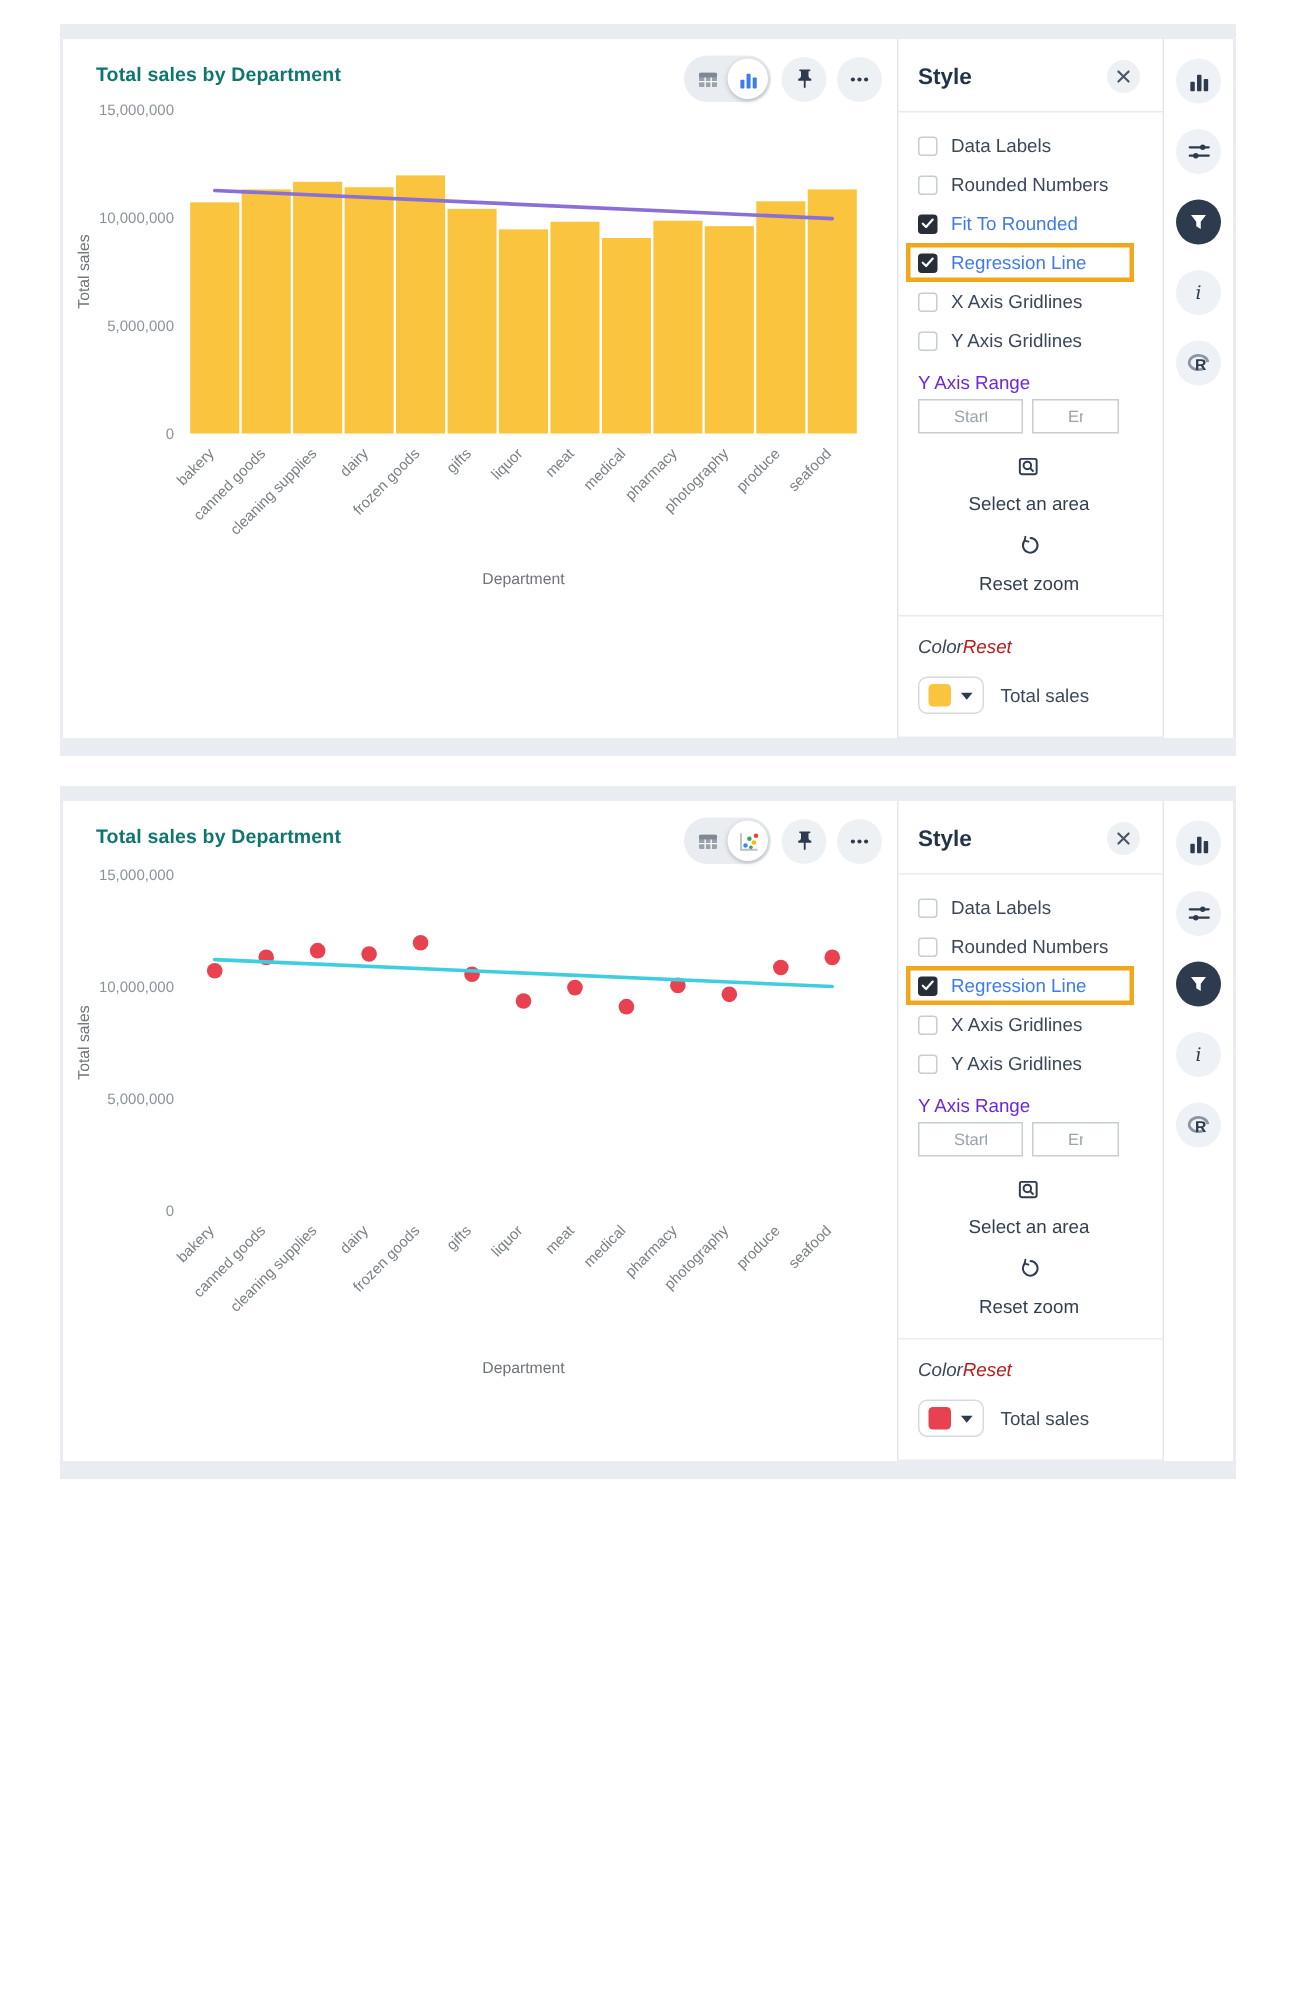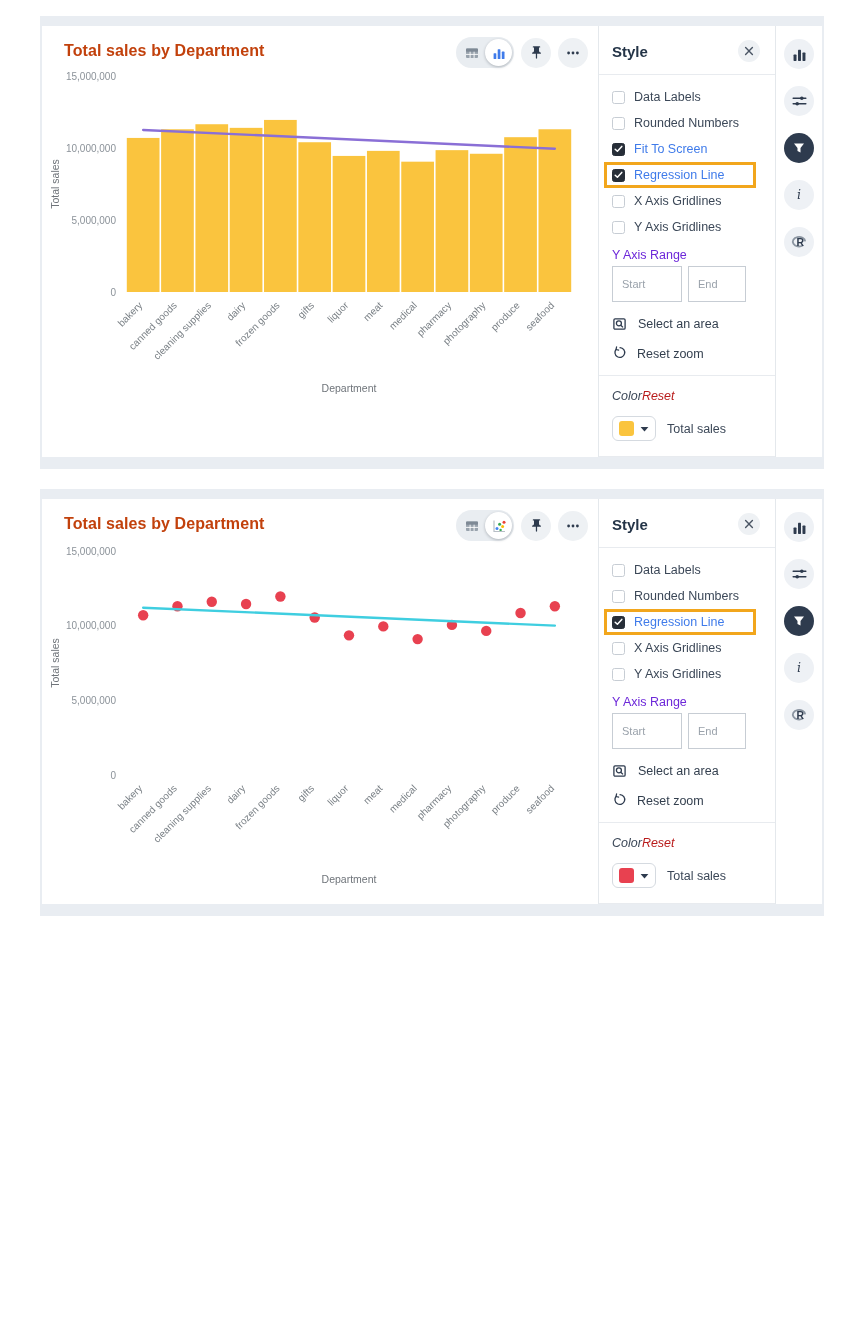--- a/index.html
+++ b/index.html
@@ -1,21 +1,21 @@
 <!DOCTYPE html>
 <html><head>
 <meta charset="utf-8">
 <style>
   html,body{margin:0;padding:0;}
   body{width:864px;height:1344px;background:#ffffff;font-family:"Liberation Sans",sans-serif;overflow:hidden;}
   #app{padding-top:16px;}
   .card{width:784px;margin:0 0 20px 40px;background:#e9edf2;padding:10px 2px 12px;box-sizing:border-box;}
   .card-inner{background:#ffffff;display:flex;align-items:stretch;}
   .chart-region{width:556px;position:relative;padding-top:14px;box-sizing:border-box;}
-  .chart-title{margin:2px 0 0 22px;font-size:16px;font-weight:600;color:#c2410c;letter-spacing:.1px;}
+  .chart-title{margin:2px 0 0 22px;font-size:13px;font-weight:600;color:#0f766e;letter-spacing:.1px;}
   .toolbar{position:absolute;top:11px;right:10px;display:flex;align-items:center;gap:7px;}
   .pill{background:#e9edf1;border-radius:16px;display:flex;padding:2px;}
   .pill-item{width:27px;height:27px;border-radius:50%;display:flex;align-items:center;justify-content:center;border:none;background:transparent;padding:0;}
   .pill-item.selected{background:#ffffff;box-shadow:0 1px 3px rgba(40,50,60,.3);}
   .round-btn{width:30px;height:30px;border-radius:50%;background:#eef1f4;display:flex;align-items:center;justify-content:center;border:none;padding:0;}
   .icon{display:inline-flex;align-items:center;justify-content:center;line-height:0;}
   svg text.tick{fill:#8b9299;font-size:10px;font-family:"Liberation Sans",sans-serif;}
   svg text.cat{fill:#7a8086;font-size:10px;font-family:"Liberation Sans",sans-serif;}
   svg text.axis-label{fill:#6f747a;font-size:10.5px;font-family:"Liberation Sans",sans-serif;}
   .style-panel{width:178px;border-left:1px solid #e4e8ec;border-right:1px solid #e4e8ec;padding:12px 15px 0 13px;box-sizing:border-box;}
@@ -25,24 +25,24 @@
   .divider{height:1px;background:#e8ebef;margin:0 -15px 0 -13px;}
   .options{margin-top:15px;}
   .option{display:flex;align-items:center;gap:9px;margin-bottom:12px;position:relative;width:100%;text-align:right;}
   .cb{width:13px;height:13px;border:1px solid #c7cdd4;border-radius:2.5px;background:#fff;display:flex;align-items:center;justify-content:center;flex:0 0 13px;box-sizing:border-box;}
   .cb.checked{background:#272e38;border-color:#272e38;}
   .opt-label{font-size:12.5px;color:#3c4858;white-space:nowrap;}
   .option.checked .opt-label{color:#3f7bea;}
   .option.highlighted::after{content:"";position:absolute;left:-8px;top:-6px;right:4px;bottom:-6px;border:3px solid #f2a61c;pointer-events:none;}
   .range-label{font-size:12.5px;color:#6d28d9;margin:14px 0 4px;}
   .range-inputs{display:flex;gap:6px;}
-  .range-inputs input{border:1px solid #c7cdd4;height:36px;font-size:11px;padding:0 9px;width:70px;box-sizing:border-box;color:#3c4858;border-radius:0;font-family:"Liberation Sans",sans-serif;outline:none;}
+  .range-inputs input{border:1px solid #c7cdd4;height:23px;font-size:11px;padding:0 23px;width:70px;box-sizing:border-box;color:#3c4858;border-radius:0;font-family:"Liberation Sans",sans-serif;outline:none;}
   .range-inputs input.end{width:58px;}
   .range-inputs input::placeholder{color:#9aa2ab;}
-  .action-row{display:flex;align-items:center;gap:10px;margin:14px 0;font-size:12.5px;color:#333f4e;}
+  .action-row{display:flex;align-items:center;gap:10px;margin:14px 0;font-size:12.5px;color:#333f4e;flex-direction:column;}
   .color-header{display:flex;justify-content:flex-start;align-items:center;margin:13px 0 13px;font-size:12.5px;color:#3c4858;font-style:italic;}
   .reset-link{color:#b91c1c;text-decoration:none;font-size:12.5px;}
   .swatch-row{display:flex;align-items:center;gap:11px;margin-bottom:15px;}
   .swatch{display:flex;align-items:center;gap:6px;border:1px solid #d5dae0;border-radius:6px;padding:4px 6px;background:#fff;}
   .swatch-color{width:15px;height:15px;border-radius:3px;}
   .swatch-label{font-size:12.5px;color:#3c4858;}
   .icon-strip{width:46px;display:flex;flex-direction:column;align-items:center;gap:17px;padding-top:13px;box-sizing:border-box;}
   .strip-btn{width:30px;height:30px;border-radius:50%;background:#eef1f5;display:flex;align-items:center;justify-content:center;border:none;padding:0;}
   .strip-btn.filled{background:#2e3b4e;}
 </style>
@@ -149,21 +149,21 @@
             <div class="option">
               <span class="cb"></span>
               <span class="opt-label">Rounded Numbers</span>
             </div>
             <div class="option checked">
               <span class="cb checked">
                 <svg width="9" height="8" viewBox="0 0 9 8" fill="none" stroke="#fff" stroke-width="1.5" stroke-linecap="round" stroke-linejoin="round">
                   <path d="M1.2 4.2 L3.4 6.3 L7.8 1.4"></path>
                 </svg>
               </span>
-              <span class="opt-label">Fit To Screen</span>
+              <span class="opt-label">Fit To Rounded</span>
             </div>
             <div class="option checked highlighted">
               <span class="cb checked">
                 <svg width="9" height="8" viewBox="0 0 9 8" fill="none" stroke="#fff" stroke-width="1.5" stroke-linecap="round" stroke-linejoin="round">
                   <path d="M1.2 4.2 L3.4 6.3 L7.8 1.4"></path>
                 </svg>
               </span>
               <span class="opt-label">Regression Line</span>
             </div>
             <div class="option">

